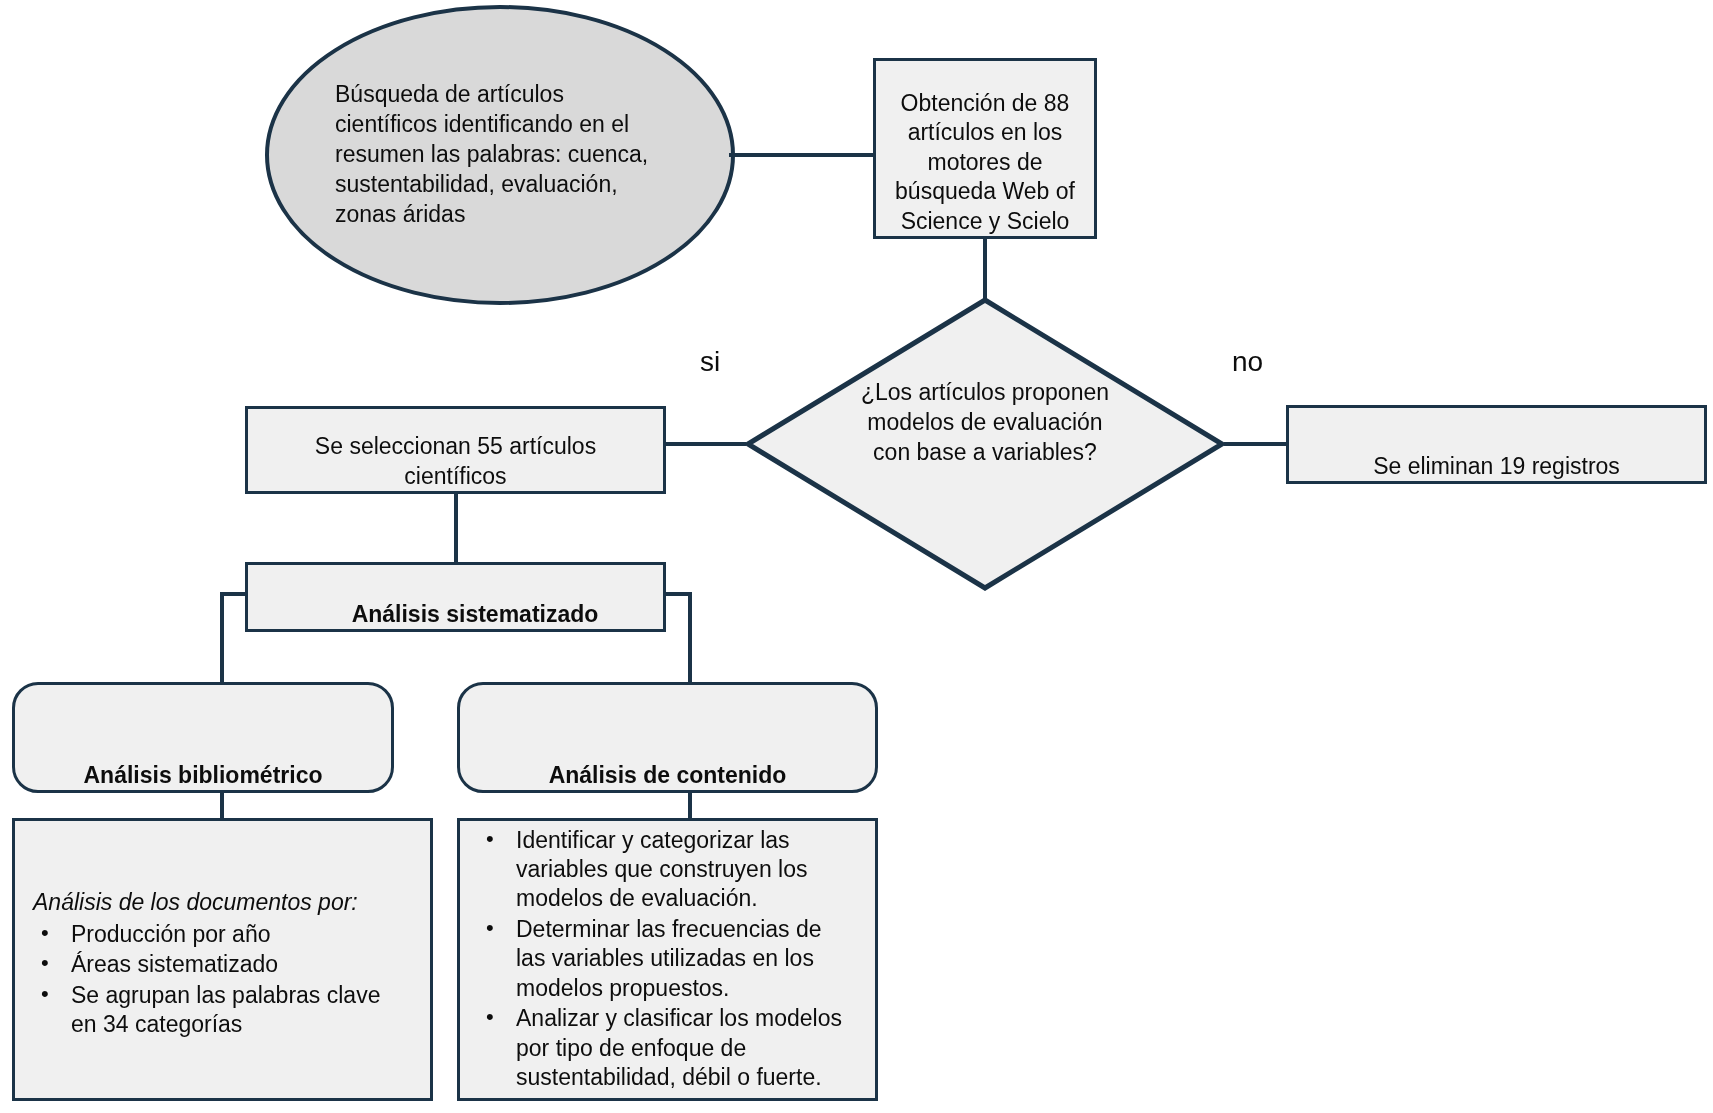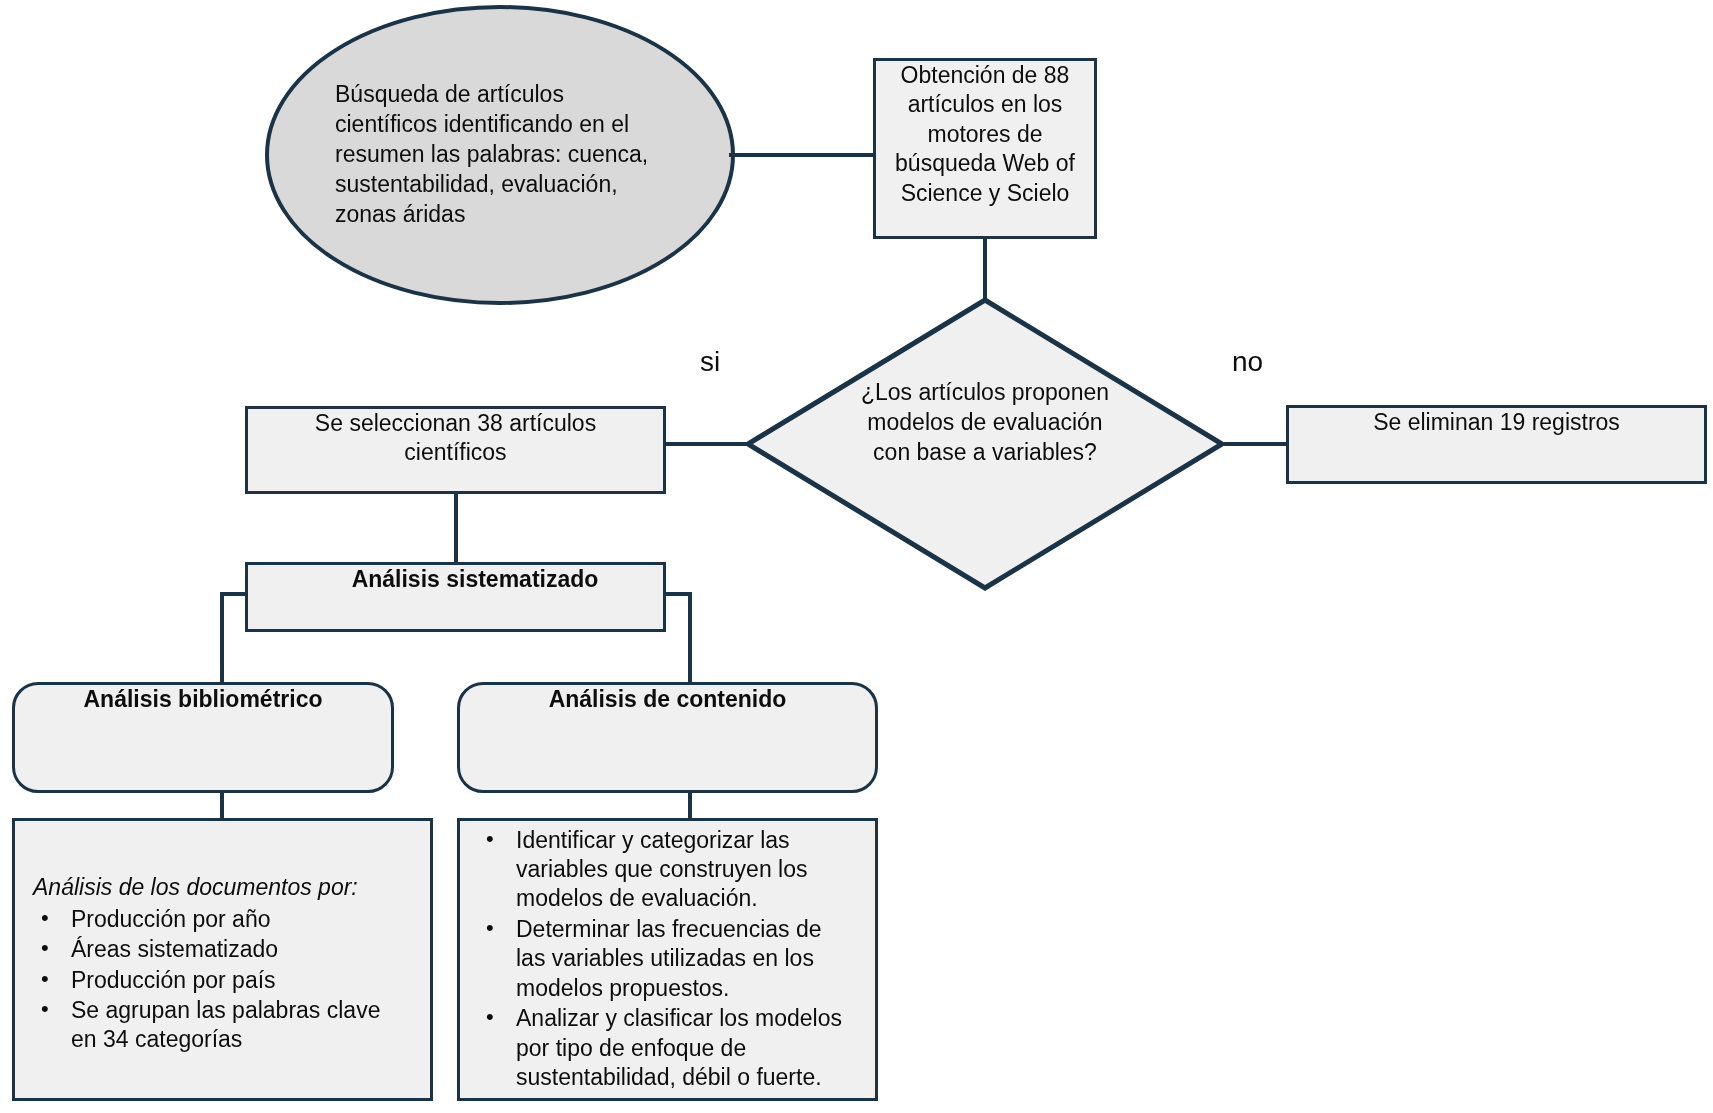--- a/index.html
+++ b/index.html
@@ -23,21 +23,21 @@
     left: 0;
     top: 0;
     width: 1713px;
     height: 1113px;
     pointer-events: none;
   }
   .node {
     position: absolute;
     box-sizing: border-box;
     display: flex;
-    align-items: flex-start;
+    align-items: flex-end;
     justify-content: center;
     text-align: center;
     color: #0d0d0d;
     line-height: 1.28;
   }
   .rect {
     background: #F0F0F0;
     border: 3px solid #1B3347;
   }
   .rounded {
@@ -147,42 +147,41 @@
 
   <div class="edge-label" style="left:700px; top:348px;">si</div>
 
   <div class="edge-label" style="left:1232px; top:348px;">no</div>
 
   <div class="node rect" style="left:1286px; top:405px; width:421px; height:79px; font-size:23px; padding:0 10px;">
     <span>Se eliminan 19 registros</span>
   </div>
 
   <div class="node rect" style="left:245px; top:406px; width:421px; height:88px; font-size:23px; padding:0 22px;">
-    <span>Se seleccionan 38 artículos científicos</span>
+    <span>Se seleccionan 55 artículos científicos</span>
   </div>
 
   <div class="node rect bold" style="left:245px; top:562px; width:421px; height:70px; font-size:23px;padding-left:39px;">
     <span>Análisis sistematizado</span>
   </div>
 
   <div class="node rounded bold" style="left:12px; top:682px; width:382px; height:111px; font-size:23px;">
     <span>Análisis bibliométrico</span>
   </div>
 
   <div class="node rounded bold" style="left:457px; top:682px; width:421px; height:111px; font-size:23px;">
     <span>Análisis de contenido</span>
   </div>
 
   <div class="node rect listbox" style="left:12px; top:818px; width:421px; height:283px; font-size:23px; padding:0 18px;">
     <div class="listinner">
       <div class="lead">Análisis de los documentos por:</div>
       <ul class="bullets">
         <li>Producción por año</li>
         <li>Áreas sistematizado</li>
-        <li>Producción por país</li>
         <li>Se agrupan las palabras clave en 34 categorías</li>
       </ul>
     </div>
   </div>
 
   <div class="node rect listbox" style="left:457px; top:818px; width:421px; height:283px; font-size:23px; padding:12px 18px;">
     <div class="listinner">
       <ul class="bullets">
         <li>Identificar y categorizar las variables que construyen los modelos de evaluación.</li>
         <li>Determinar las frecuencias de las variables utilizadas en los modelos propuestos.</li>

